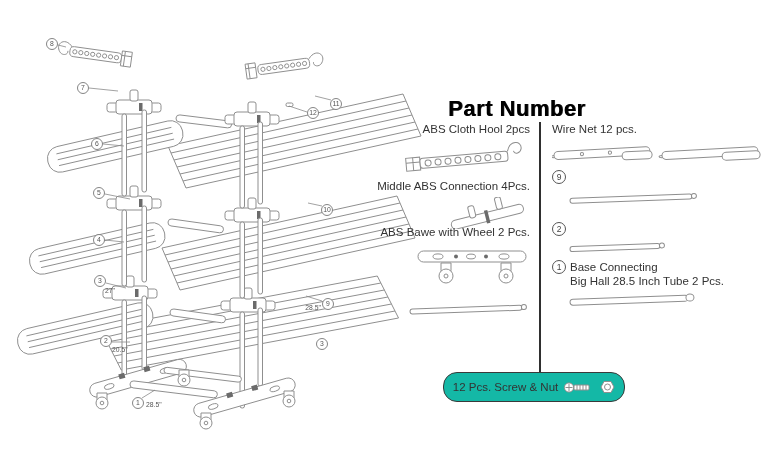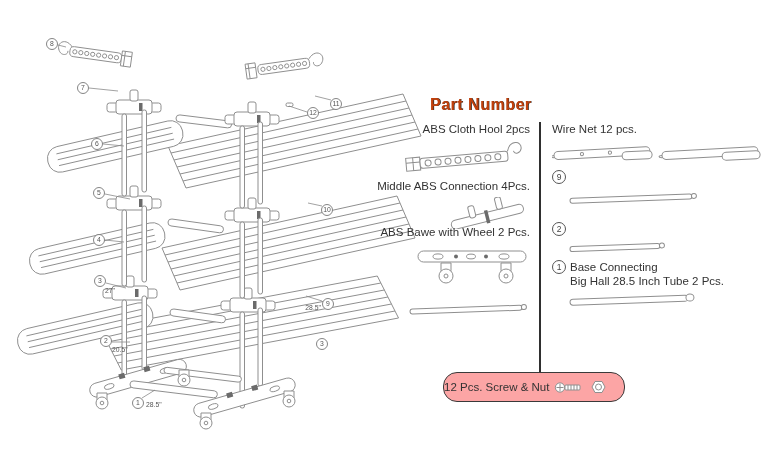--- a/index.html
+++ b/index.html
@@ -12,44 +12,44 @@
   #rack-svg *{vector-effect:non-scaling-stroke;}
   .ln{stroke:#8f8f8f;fill:none;stroke-width:1;}
   .lnw{stroke:#8f8f8f;fill:#fff;stroke-width:1;}
   .dark{fill:#6b6b6b;stroke:none;}
   .callout-circle{fill:#fff;stroke:#777;stroke-width:0.9;}
   .callout-num{font-size:6.8px;fill:#555;text-anchor:middle;}
   .dim-label{font-size:6.8px;fill:#555;}
   .leader{stroke:#8a8a8a;stroke-width:0.8;fill:none;}
   
   .heading{
-    position:absolute;left:430px;top:96px;width:210px;
-    font-size:16px;font-weight:bold;color:#c2410c;letter-spacing:0.5px;
+    position:absolute;left:448px;top:96px;width:210px;
+    font-size:22px;font-weight:bold;color:#000000;letter-spacing:0.5px;
     text-shadow:0.7px 0 0 #2d2d2d;
     white-space:nowrap;
   }
   .divider{position:absolute;left:539px;top:122px;width:2.4px;height:252px;background:#2f2f2f;}
   .col{position:absolute;top:122px;}
   .col-left{left:352px;width:178px;text-align:right;}
   .col-right{left:552px;width:218px;text-align:left;}
   .part-item{display:block;}
   .part-label{font-size:11.5px;color:#333;line-height:14px;}
   .part-icon{display:block;}
   .col-left .part-icon{margin-left:auto;}
   .cnum{
     display:inline-block;width:12px;height:12px;border:1px solid #555;border-radius:50%;
     font-size:8.5px;line-height:12px;text-align:center;color:#444;margin-right:4px;
     vertical-align:-2px;flex:0 0 auto;
   }
   .num-row{display:flex;align-items:flex-start;}
   .num-row .lbl-lines{display:block;}
   .footer-box{
     position:absolute;left:443px;top:372px;width:180px;height:28px;
-    border:1.6px solid #3a3a3a;border-radius:14px;background:#fca5a5;
-    display:flex;align-items:center;justify-content:flex-start;gap:5px;
+    border:1.6px solid #3a3a3a;border-radius:14px;background:#14b8a6;
+    display:flex;align-items:center;justify-content:center;gap:5px;
   }
   .footer-label{font-size:11.5px;color:#333;white-space:nowrap;}
   
   .li-1{height:57px;} .li-2{height:46px;} .li-3{height:70px;} .li-4{height:39px;}
   .ri-1{height:52px;} .ri-2{height:48px;} .ri-3{height:52px;} .ri-4{height:38px;} .ri-5{height:54px;}
   .mt2{margin-top:2px;} .mt4{margin-top:4px;} .mt6{margin-top:6px;} .mt8{margin-top:8px;}
 </style>
 </head>
 <body>
 

